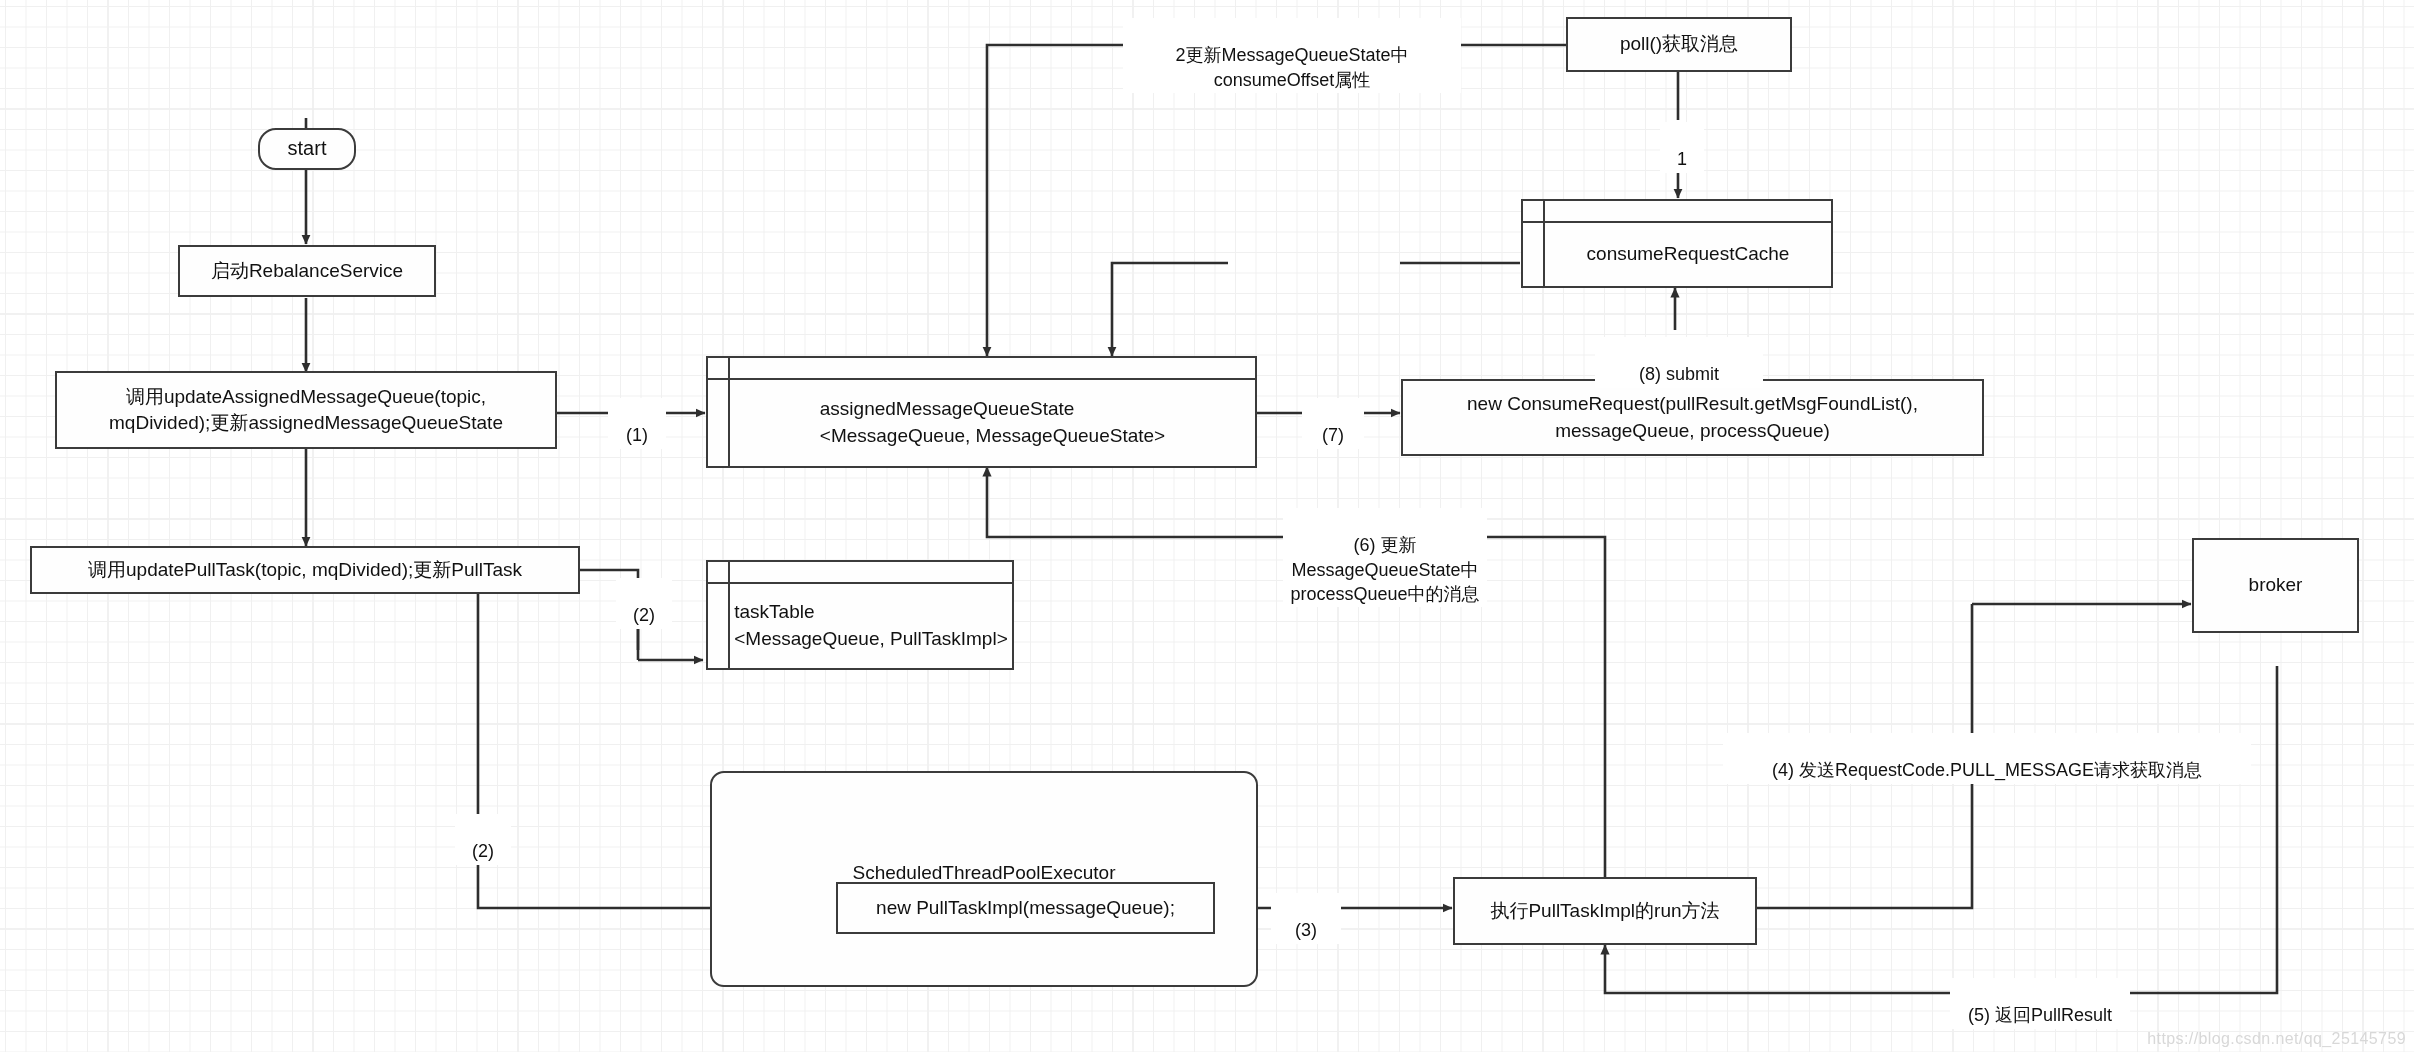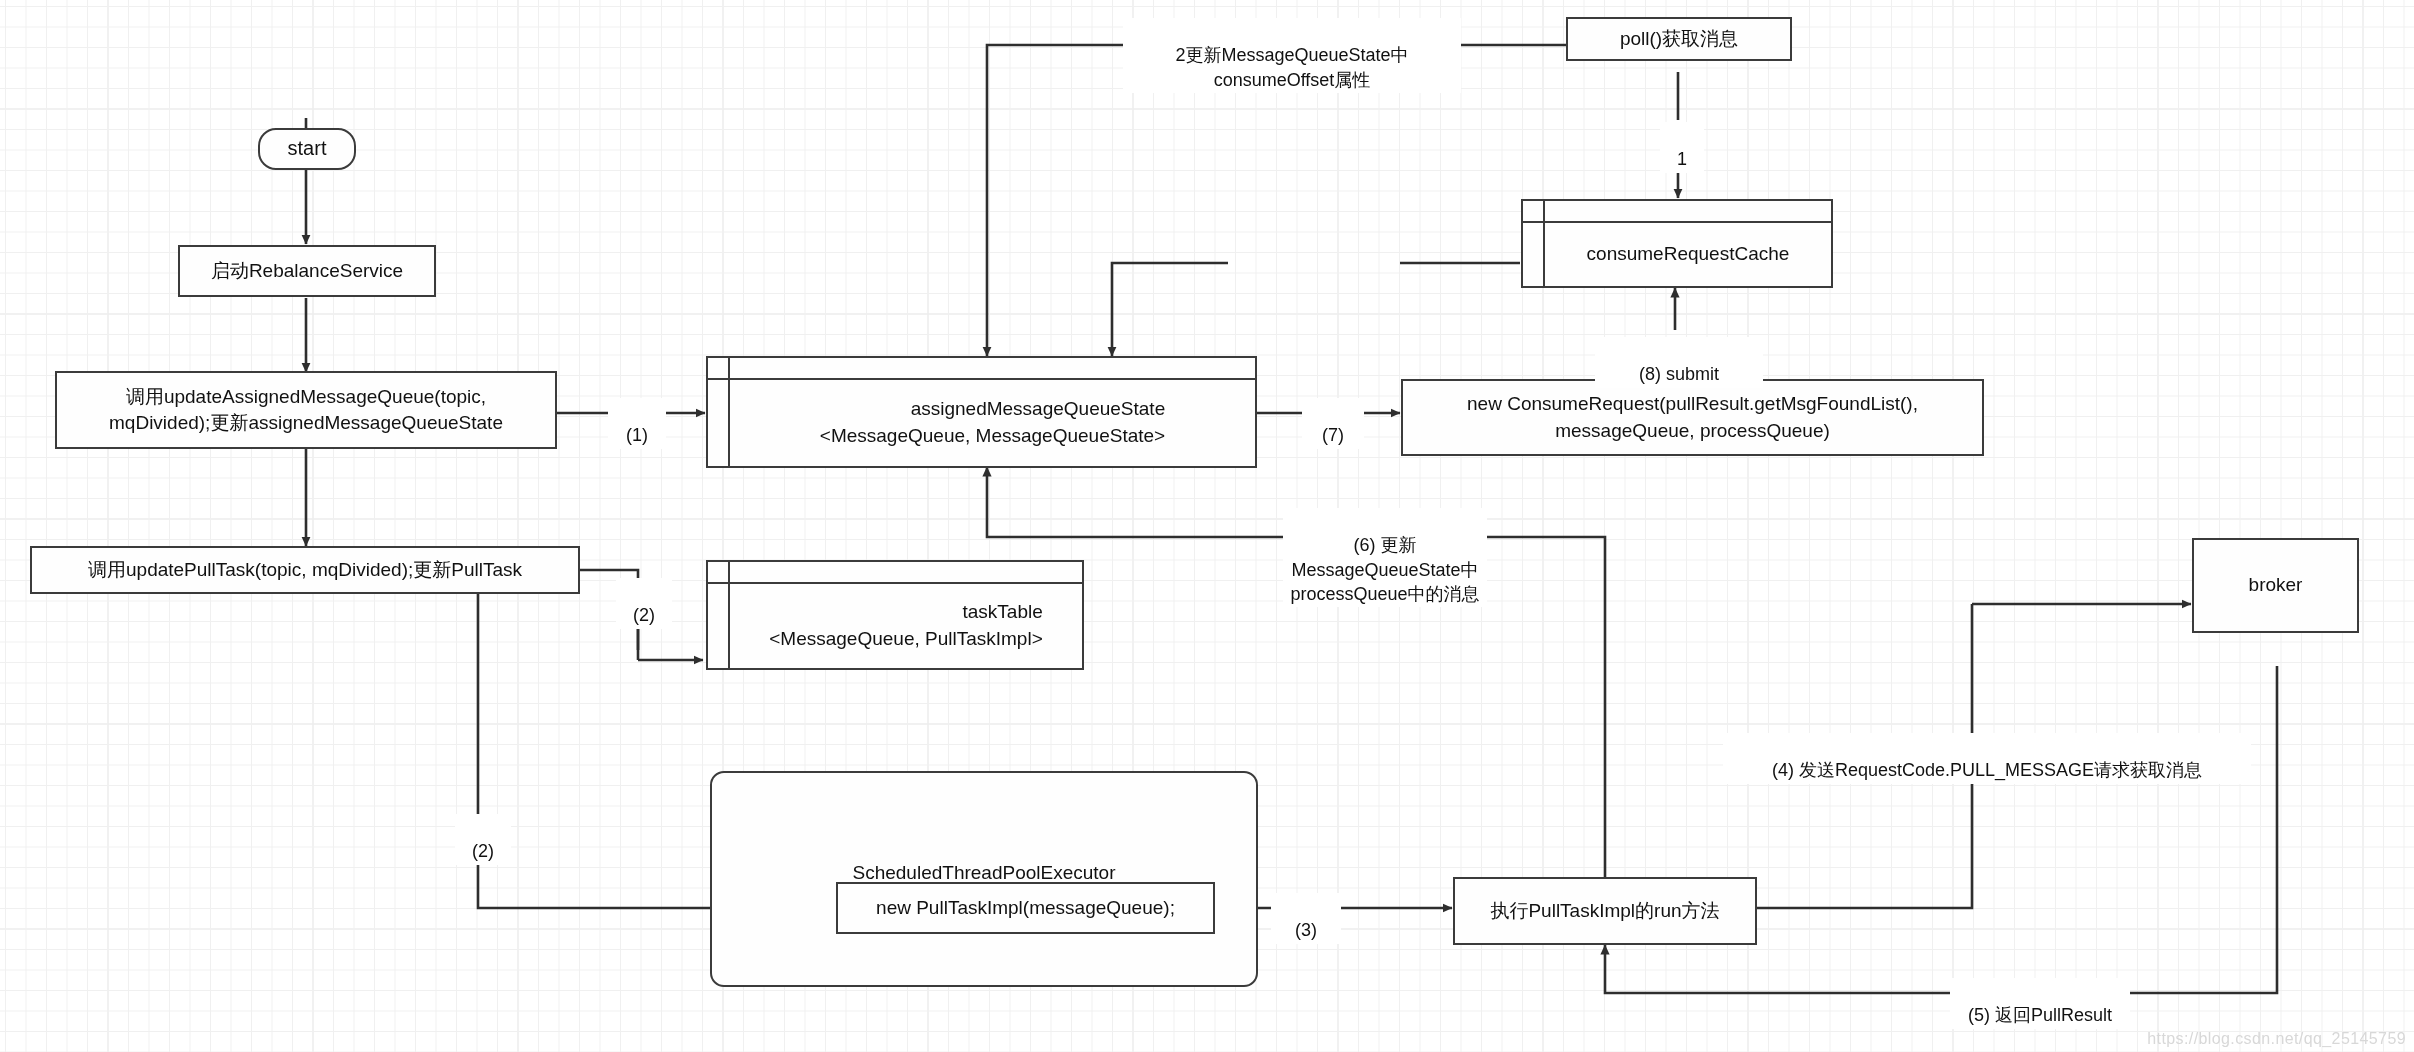--- a/index.html
+++ b/index.html
@@ -72,21 +72,21 @@
     width: 22px;
     border-right: 2.5px solid #3b3b3b;
     box-sizing: border-box;
   }
   .objnode .obody {
     position: absolute;
     left: 22px; right: 0; top: 22px; bottom: 0;
     display: flex;
     align-items: center;
     justify-content: center;
-    text-align: right;
+    text-align: left;
     font-size: 19px;
     line-height: 1.4;
     color: #111111;
     white-space: pre-line;
   }
   .elabel {
     position: absolute;
     background: #ffffff;
     color: #111111;
     font-size: 18px;
@@ -184,21 +184,21 @@
     <span>调用updatePullTask(topic, mqDivided);更新PullTask</span>
   </div>
 
   <div class="objnode" style="left:706px; top:356px; width:551px; height:112px;">
     <div class="hdr"></div>
     <div class="lcol"></div>
     <div class="obody">assignedMessageQueueState
 &lt;MessageQueue, MessageQueueState&gt;</div>
   </div>
 
-  <div class="objnode" style="left:706px; top:560px; width:378px; height:110px;">
+  <div class="objnode" style="left:706px; top:560px; width:308px; height:110px;">
     <div class="hdr"></div>
     <div class="lcol"></div>
     <div class="obody">taskTable
 &lt;MessageQueue, PullTaskImpl&gt;</div>
   </div>
 
   <div class="node group" style="left:710px; top:771px; width:548px; height:216px; font-size:19px;align-items:center;">
     <span>ScheduledThreadPoolExecutor
 pullThreadNums=20</span>
   </div>
@@ -219,21 +219,21 @@
     <span>new ConsumeRequest(pullResult.getMsgFoundList(),
 messageQueue, processQueue)</span>
   </div>
 
   <div class="objnode" style="left:1521px; top:199px; width:312px; height:89px;">
     <div class="hdr"></div>
     <div class="lcol"></div>
     <div class="obody">consumeRequestCache</div>
   </div>
 
-  <div class="node" style="left:1566px; top:17px; width:226px; height:44px;">
+  <div class="node" style="left:1566px; top:17px; width:226px; height:55px;">
     <span>poll()获取消息</span>
   </div>
 
   <div class="elabel" style="left:608px; top:398px; width:50px;">
     <span>(1)</span>
   </div>
 
   <div class="elabel" style="left:616px; top:578px; width:48px;">
     <span>(2)</span>
   </div>

